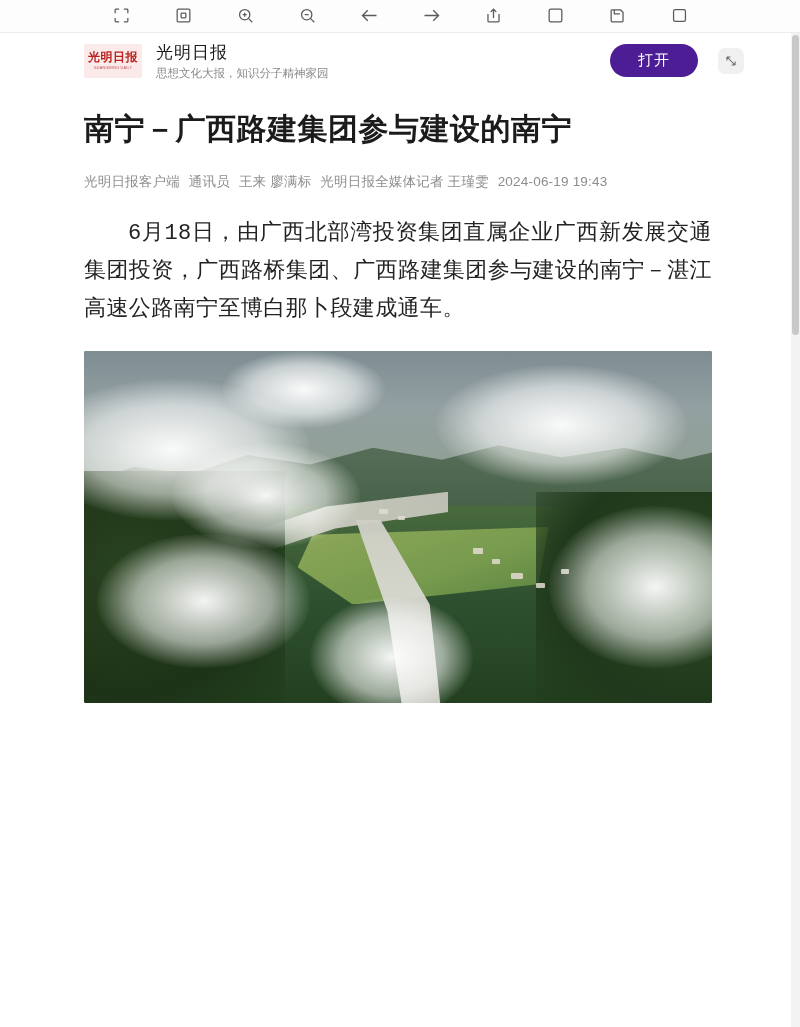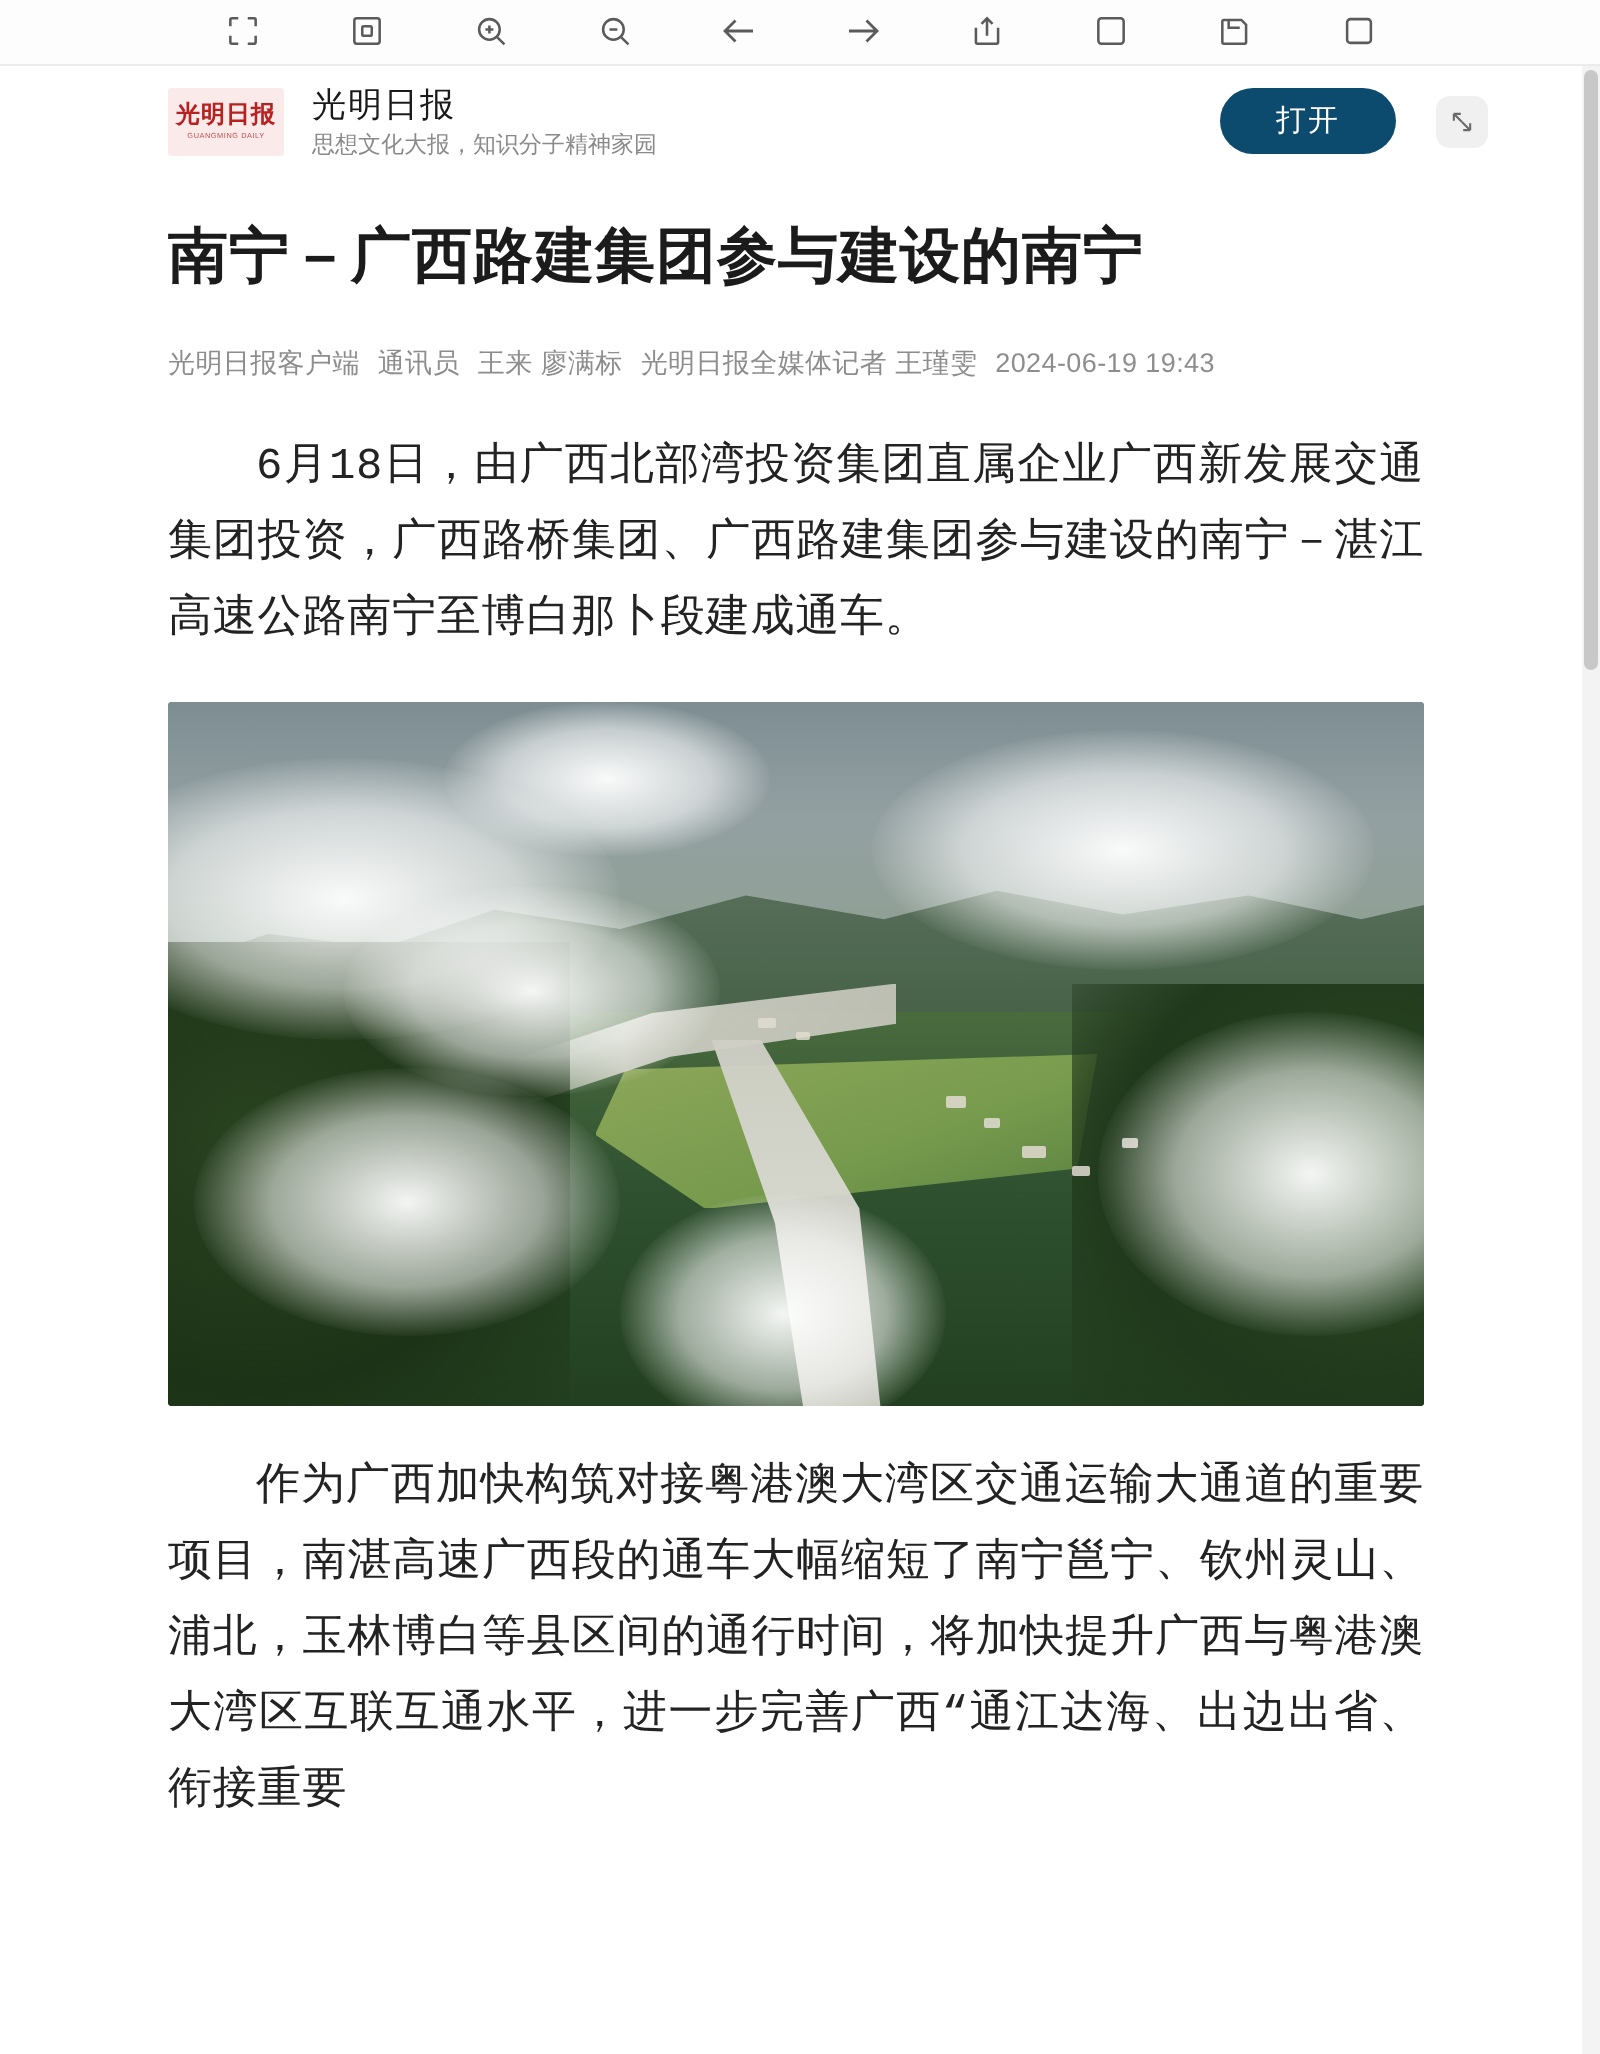--- a/index.html
+++ b/index.html
@@ -118,21 +118,21 @@
     line-height: 16px;
     margin-top: 1px;
   }
   .open-btn {
     position: absolute;
     right: 102px;
     top: 11px;
     width: 88px;
     height: 33px;
     border-radius: 17px;
-    background: #0c4a6e;
+    background: #4c1d95;
     color: #ffffff;
     font-size: 15px;
     border: none;
     display: flex;
     align-items: center;
     justify-content: center;
     letter-spacing: 1px;
     cursor: pointer;
   }
   .corner-btn {
@@ -367,15 +367,14 @@
       <div class="ph-fog" style="left:-8%; top:8%; width:44%; height:40%;"></div>
       <div class="ph-fog" style="left:14%; top:26%; width:30%; height:30%;"></div>
       <div class="ph-fog" style="left:2%; top:52%; width:34%; height:38%;"></div>
       <div class="ph-fog" style="left:56%; top:4%; width:40%; height:34%;"></div>
       <div class="ph-fog" style="left:74%; top:44%; width:34%; height:46%;"></div>
       <div class="ph-fog" style="left:36%; top:70%; width:26%; height:34%;"></div>
       <div class="ph-fog" style="left:22%; top:0%; width:26%; height:22%;"></div>
     </div>
 
 
-    <p class="para">作为广西加快构筑对接粤港澳大湾区交通运输大通道的重要项目，南湛高速广西段的通车大幅缩短了南宁邕宁、钦州灵山、浦北，玉林博白等县区间的通行时间，将加快提升广西与粤港澳大湾区互联互通水平，进一步完善广西“通江达海、出边出省、衔接重要</p>
   </div>
 </div>
 
 </body></html>

